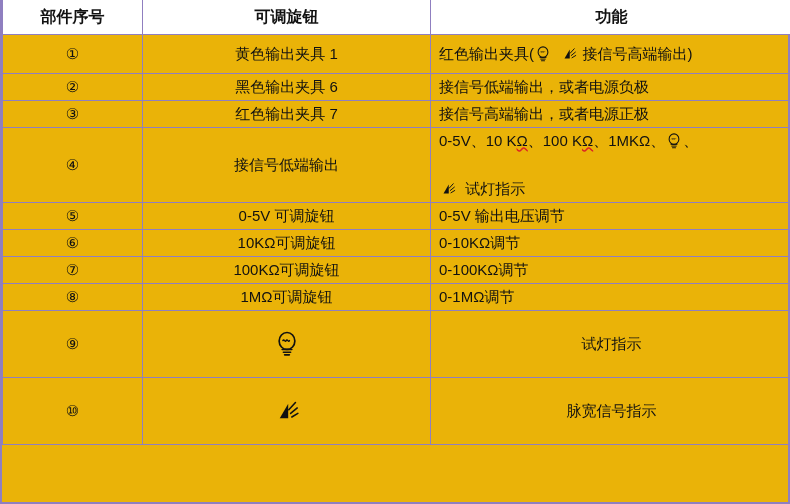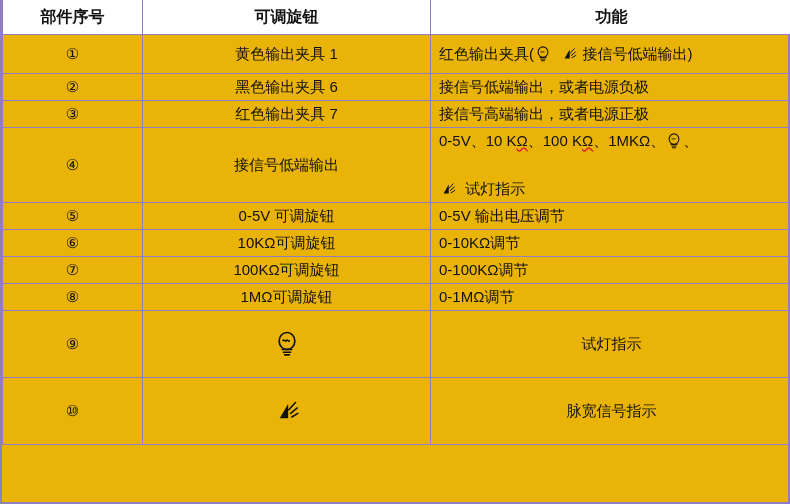--- a/index.html
+++ b/index.html
@@ -108,21 +108,21 @@
         <td class="idx">①</td>
         <td class="name">黄色输出夹具 1</td>
         <td class="func">
           <span>红色输出夹具(</span><span class="icon"><svg width="18" height="18" viewBox="0 0 24 24">
                 <ellipse cx="12" cy="9.5" rx="6.5" ry="7" fill="none" stroke="#111" stroke-width="1.4"></ellipse>
                 <path d="M8 16.5h8M9 18.8h6M10 21h4" stroke="#111" stroke-width="1.3" fill="none" stroke-linecap="round"></path>
                 <path d="M8.6 9.2c.9-2 1.8 2 2.7 0s1.8 2 2.7 0" fill="none" stroke="#111" stroke-width="1.2" stroke-linecap="round"></path>
               </svg></span><span>&nbsp;&nbsp;</span><span class="icon"><svg width="18" height="18" viewBox="0 0 24 24">
                 <path d="M6 18 L13 6 L13 18 Z" fill="#111"></path>
                 <path d="M13.5 11 L19 5 M15 14 L20.5 9.5 M16 17 L21 14" stroke="#111" stroke-width="1.3" stroke-linecap="round"></path>
-              </svg></span><span> 接信号低端输出)</span>
+              </svg></span><span> 接信号高端输出)</span>
         </td>
       </tr>
 
       <tr class="row-h2">
         <td class="idx">②</td>
         <td class="name">黑色输出夹具 6</td>
         <td class="func">接信号低端输出，或者电源负极</td>
       </tr>
 
       <tr class="row-h2">

